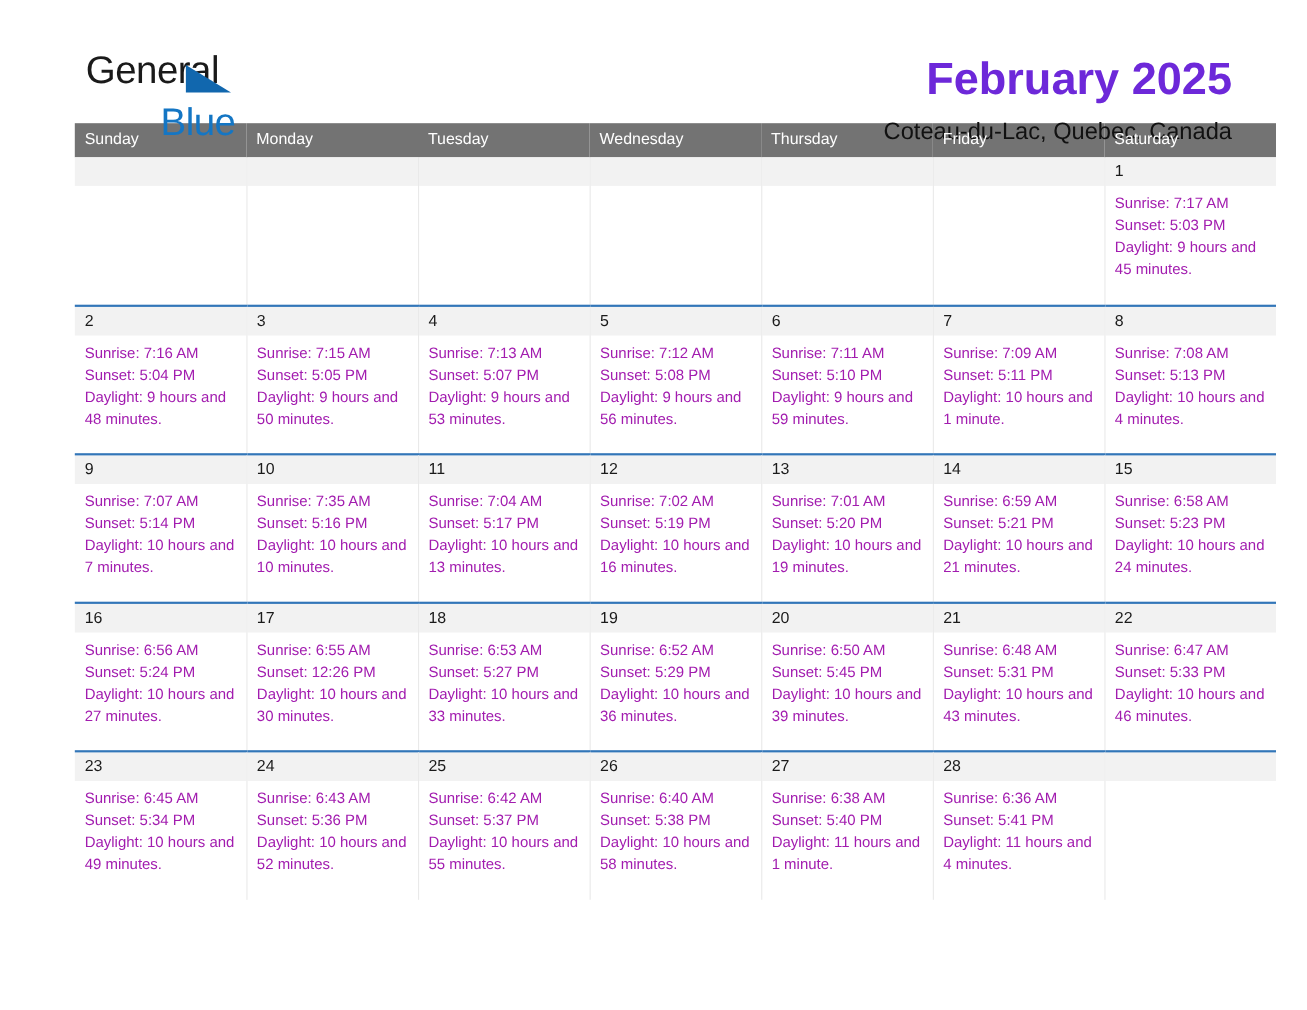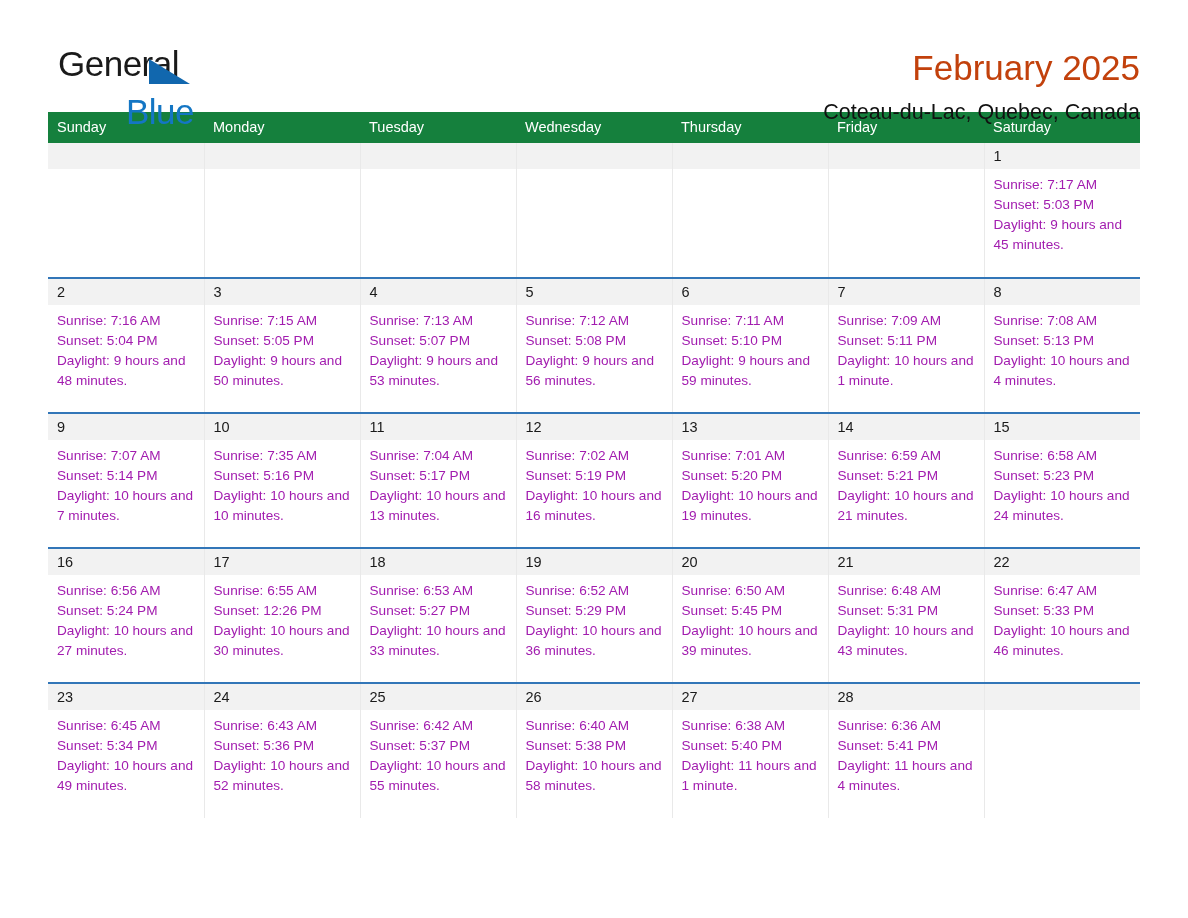--- a/index.html
+++ b/index.html
@@ -7,21 +7,21 @@
     width: 1188px;
     height: 918px;
     background: #ffffff;
     font-family: "Liberation Sans", sans-serif;
     color: #000000;
   }
   .page {
     position: relative;
     width: 1188px;
     height: 918px;
-    padding: 0 48px;
+    padding: 0 68px;
   }
 
   
   .topbar {
     display: flex;
     align-items: flex-start;
     justify-content: space-between;
     padding-top: 46px;
     height: 112px;
   }
@@ -57,44 +57,44 @@
     letter-spacing: -0.5px;
     color: #1476c4;
     font-family: "Liberation Sans", sans-serif;
     margin-top: 16px;
   }
   .titles {
     text-align: right;
     padding-top: 2px;
   }
   .month-title {
-    font-size: 35px;
-    font-weight: normal;
-    color: #c2410c;
+    font-size: 41px;
+    font-weight: bold;
+    color: #6d28d9;
     letter-spacing: 0px;
     line-height: 1.15;
   }
   .location {
     font-size: 21.5px;
     font-weight: normal;
     color: #111111;
     margin-top: 12px;
     line-height: 1.2;
   }
 
   
   .calendar {
     width: 1092px;
     border-collapse: collapse;
     table-layout: fixed;
   }
   .calendar col { width: 14.2857%; }
 
   .dow-row th {
-    background: #15803d;
+    background: #737373;
     color: #ffffff;
     font-size: 14.5px;
     font-weight: normal;
     text-align: left;
     padding: 7px 0 8px 9px;
     height: 30px;
     border: none;
   }
 
   .week-row td {

